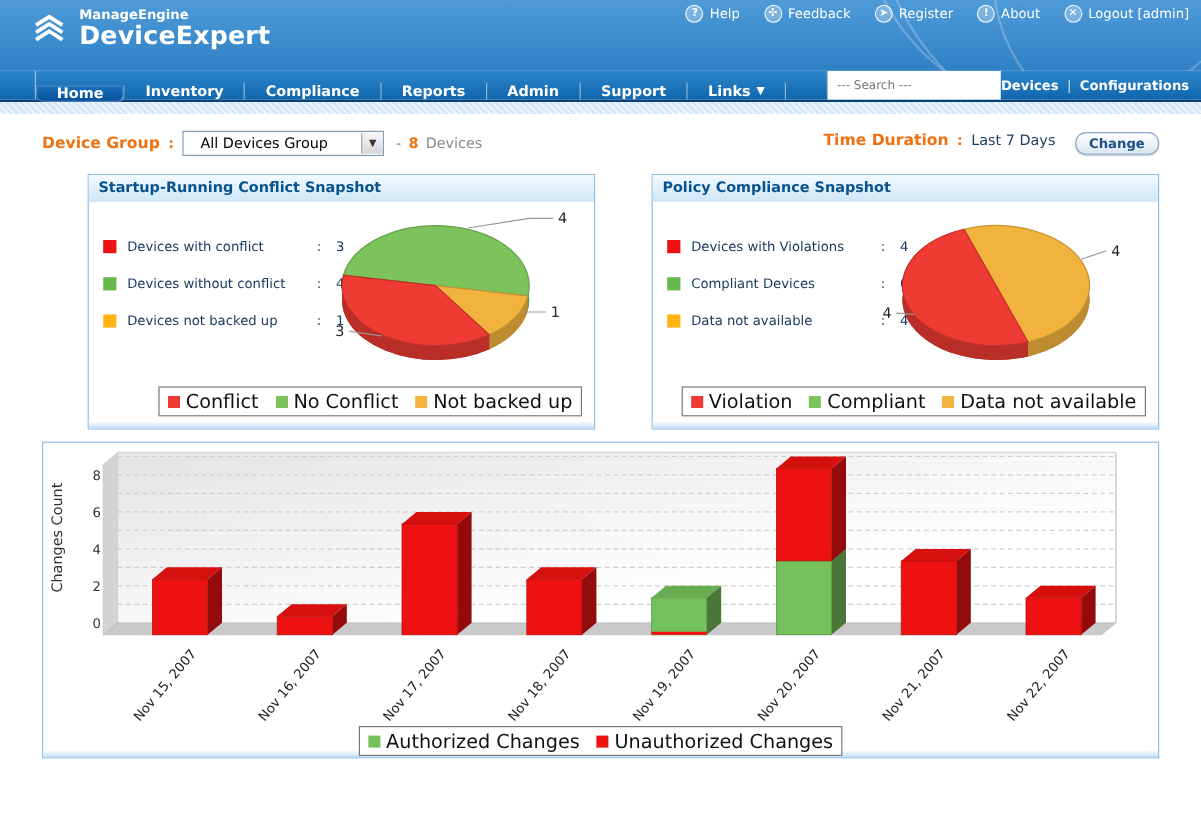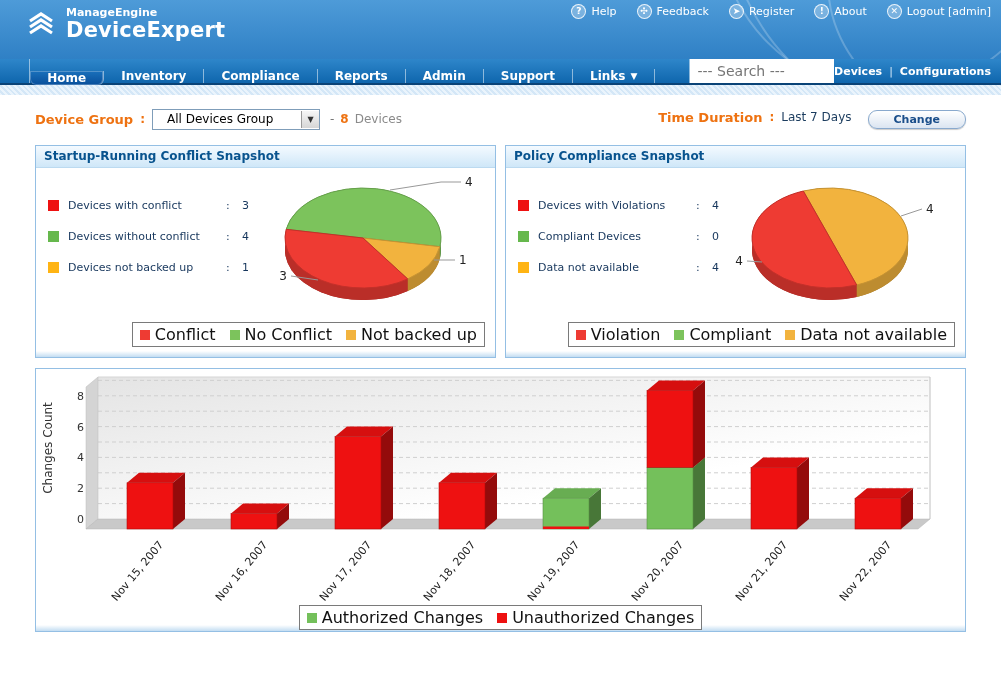--- a/index.html
+++ b/index.html
@@ -26,46 +26,46 @@
   .navbar{height:24px;background:linear-gradient(#2e86ca,#0f66ad);border-bottom:2px solid #0a4377;
           display:flex;align-items:stretch;color:#fff;font-size:12px;font-weight:bold;}
   .nav-spacer{width:30px;border-right:1px solid rgba(255,255,255,.5);}
   .tab{padding:0 17px;display:flex;align-items:center;justify-content:center;gap:5px;
        border-right:1px solid rgba(255,255,255,.5);cursor:pointer;white-space:nowrap;}
   .tab.active{background:linear-gradient(#1a70bb,#084f9b);border-radius:0 0 6px 6px;margin-bottom:-2px;
        box-shadow:inset 0 0 0 1px rgba(255,255,255,.25);}
   .caret{font-size:9px;}
   .nav-gap{width:34px;border-right:1px solid rgba(255,255,255,.5);}
   .search-wrap{width:136px;background:#fff;display:flex;align-items:center;padding:0 6px;}
-  .search-wrap input{border:none;outline:none;width:100%;font-size:14px;color:#666;
+  .search-wrap input{border:none;outline:none;width:100%;font-size:10px;color:#666;
        font-family:"DejaVu Sans","Liberation Sans",sans-serif;}
   .quick-wrap{flex:1;display:flex;align-items:center;justify-content:flex-end;gap:7px;padding-right:10px;font-size:11px;}
   .quick-link{color:#fff;cursor:pointer;text-decoration:none;}
   .quick-div{color:#cfe4f5;font-weight:normal;}
   .hatch{height:10px;background:repeating-linear-gradient(45deg,#eaf4fc 0 2px,#d4e7f7 2px 4px);}
   
   .filter-row{margin:13px 35px 0 35px;display:flex;align-items:center;font-size:12px;height:22px;}
   .flabel{color:#ee7211;font-weight:bold;font-size:13px;}
   .fcolon{color:#ee7211;font-weight:bold;margin:0 7px;}
   .fake-select{border:1px solid #7f9db9;background:#fff;width:152px;height:19px;display:flex;align-items:center;
        padding-left:14px;font-size:12px;color:#000;cursor:pointer;}
   .sel-btn{margin-left:auto;width:17px;height:17px;background:linear-gradient(#f6f6f6,#d6d6d6);
        border-left:1px solid #9a9a9a;display:flex;align-items:center;justify-content:center;font-size:8px;color:#333;}
   .dash{color:#777;margin:0 6px 0 10px;}
   .count{color:#ee7211;font-weight:bold;margin-right:6px;}
   .count-suffix{color:#8a8a8a;}
   .right-group{margin-left:auto;display:flex;}
   .td-value{color:#1b3c5e;margin-right:16px;}
-  .btn-change{padding:2px 25px;font-size:11px;font-weight:bold;color:#1a4e8a;cursor:pointer;
+  .btn-change{padding:2px 11px;font-size:11px;font-weight:bold;color:#1a4e8a;cursor:pointer;
        background:linear-gradient(#ffffff,#dbe5f1);border:1px solid #89a9cd;border-radius:9px;
        box-shadow:0 1px 1px rgba(0,0,0,.2);font-family:"DejaVu Sans","Liberation Sans",sans-serif;}
   
   .row{display:flex;gap:9px;margin:15px 35px 0 35px;}
   .panel{border:1px solid #94bfe4;background:#fff;box-sizing:border-box;}
-  .panel-pie{width:461px;}
+  .panel-pie{width:461px;margin-left:38px;}
   .panel-h{height:21px;line-height:21px;padding-left:8px;font-weight:bold;font-size:12px;color:#08538e;
        background:linear-gradient(#f4faff,#cfe7f8);border-bottom:1px solid #bcdaf0;}
   .panel-foot{height:6px;background:linear-gradient(#ffffff,#c3ddf2);}
   .pie-body{position:relative;height:183px;}
   .stats{position:absolute;left:12px;top:22px;font-size:11px;color:#16365c;}
   .stat-row{display:flex;align-items:center;height:31px;}
   .sq{width:11px;height:11px;margin-right:9px;flex:none;}
   .stat-label{width:158px;}
   .stat-colon{width:16px;}
   .pie-svg{position:absolute;right:2px;top:2px;}

